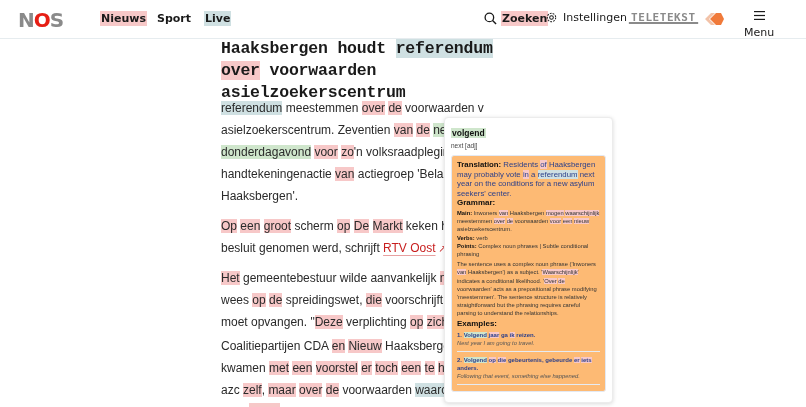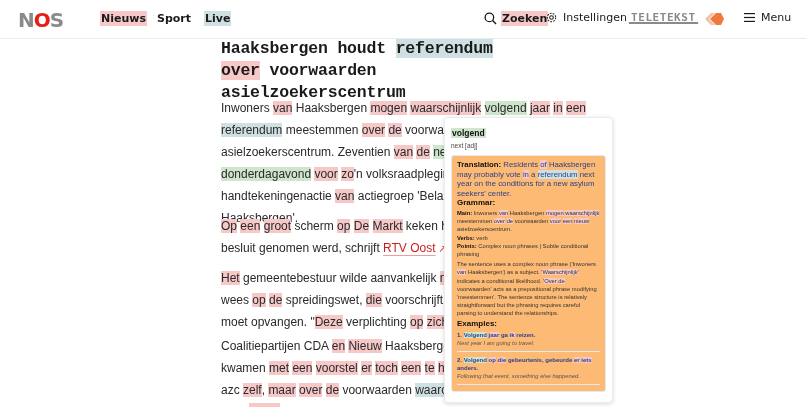--- a/index.html
+++ b/index.html
@@ -13,21 +13,21 @@
   .nav-item { position: absolute; top: 11px; font-family: "DejaVu Sans", sans-serif; font-weight: bold; font-size: 11px; color: #1a1a1a; padding: 1px 1px; margin-left: 21px; }
   .nav-news { left: 79px; background: #f7c8c8; }
   .nav-sport { left: 135px; }
   .nav-live { left: 183px; background: #cfe0e2; text-align: center; }
   .hdr-right { position: absolute; top: 11px; font-size: 11px; color: #1a1a1a; }
   .search { left: 484px; display: flex; align-items: center; gap: 4px; }
   .search .lbl { background: #f7c8c8; padding: 1px 1px; font-weight: bold; font-family: "DejaVu Sans", sans-serif; }
   .settings { left: 546px; display: flex; align-items: center; gap: 6px; font-family: "DejaVu Sans", sans-serif; }
   .teletekst { position: absolute; left: 632px; top: 13px; font-family: "DejaVu Sans Mono", monospace; font-weight: bold; font-size: 10px; color: #8a8a8a; letter-spacing: 0.5px; border-bottom: 2px solid #8a8a8a; line-height: 9px; padding: 0 2px; transform: scaleX(1.1); }
   .npo { position: absolute; left: 704px; top: 12px; width: 20px; height: 14px; }
-  .menu { left: 744px; display: flex; align-items: center; gap: 6px; font-family: "DejaVu Sans", sans-serif; }
+  .menu { left: 744px; display: flex; align-items: center; gap: 6px; font-family: "DejaVu Sans", sans-serif; flex-direction: column; }
 
   
   .title { position: absolute; left: 221px; top: 38px; width: 300px; font-family: Liberation Mono, monospace; font-weight: bold; font-size: 16.5px; line-height: 22px; color: #1a1a1a; letter-spacing: -0.2px; }
   .para { position: absolute; left: 221px; width: 320px; font-size: 12px; line-height: 22px; color: #2a2a2a; white-space: nowrap; }
   .hp { background: #f7c8c8; }
   .hg { background: #cfe6cc; }
   .hb { background: #cfe0e2; }
   .link { color: #c81e1e; text-decoration: underline; text-decoration-color: #e7a1a1; text-underline-offset: 3px; }
   .ext { font-size: 10px; color: #c81e1e; }
 
@@ -81,21 +81,20 @@
         <rect y="3.9" width="11" height="1.2" fill="#1a1a1a"></rect>
         <rect y="7.8" width="11" height="1.2" fill="#1a1a1a"></rect>
       </svg>
     <span>Menu</span>
   </div>
 </div>
 
 <h1 class="title"><span>Haaksbergen houdt </span><span class="hb">referendum</span><span> </span><span class="hp">over</span><span> voorwaarden asielzoekerscentrum</span></h1>
 
 <div class="para" style="top:97px;">
-  <div><span>Inwoners </span><span class="hp">van</span><span> Haaksbergen </span><span class="hp">mogen</span><span> </span><span class="hp">waarschijnlijk</span><span> </span><span class="hg">volgend</span><span> </span><span class="hp">jaar</span><span> </span><span class="hp">in</span><span> </span><span class="hp">een</span></div>
   <div><span class="hb">referendum</span><span> meestemmen </span><span class="hp">over</span><span> </span><span class="hp">de</span><span> voorwaarden v</span></div>
   <div><span>asielzoekerscentrum. Zeventien </span><span class="hp">van</span><span> </span><span class="hp">de</span><span> </span><span class="hg">negentien</span></div>
   <div><span class="hg">donderdagavond</span><span> </span><span class="hp">voor</span><span> </span><span class="hp">zo</span><span>'n volksraadpleging, </span><span class="hp">die</span></div>
   <div><span>handtekeningenactie </span><span class="hp">van</span><span> actiegroep 'Belangenve</span></div>
   <div><span>Haaksbergen'.</span></div>
 </div>
 
 <div class="para" style="top:215px;">
   <div><span class="hp">Op</span><span> </span><span class="hp">een</span><span> </span><span class="hp">groot</span><span> scherm </span><span class="hp">op</span><span> </span><span class="hp">De</span><span> </span><span class="hp">Markt</span><span> keken honderd</span></div>
   <div><span>besluit genomen werd, schrijft </span><a class="link">RTV Oost</a><span class="ext"> ↗</span><span>.</span></div>

